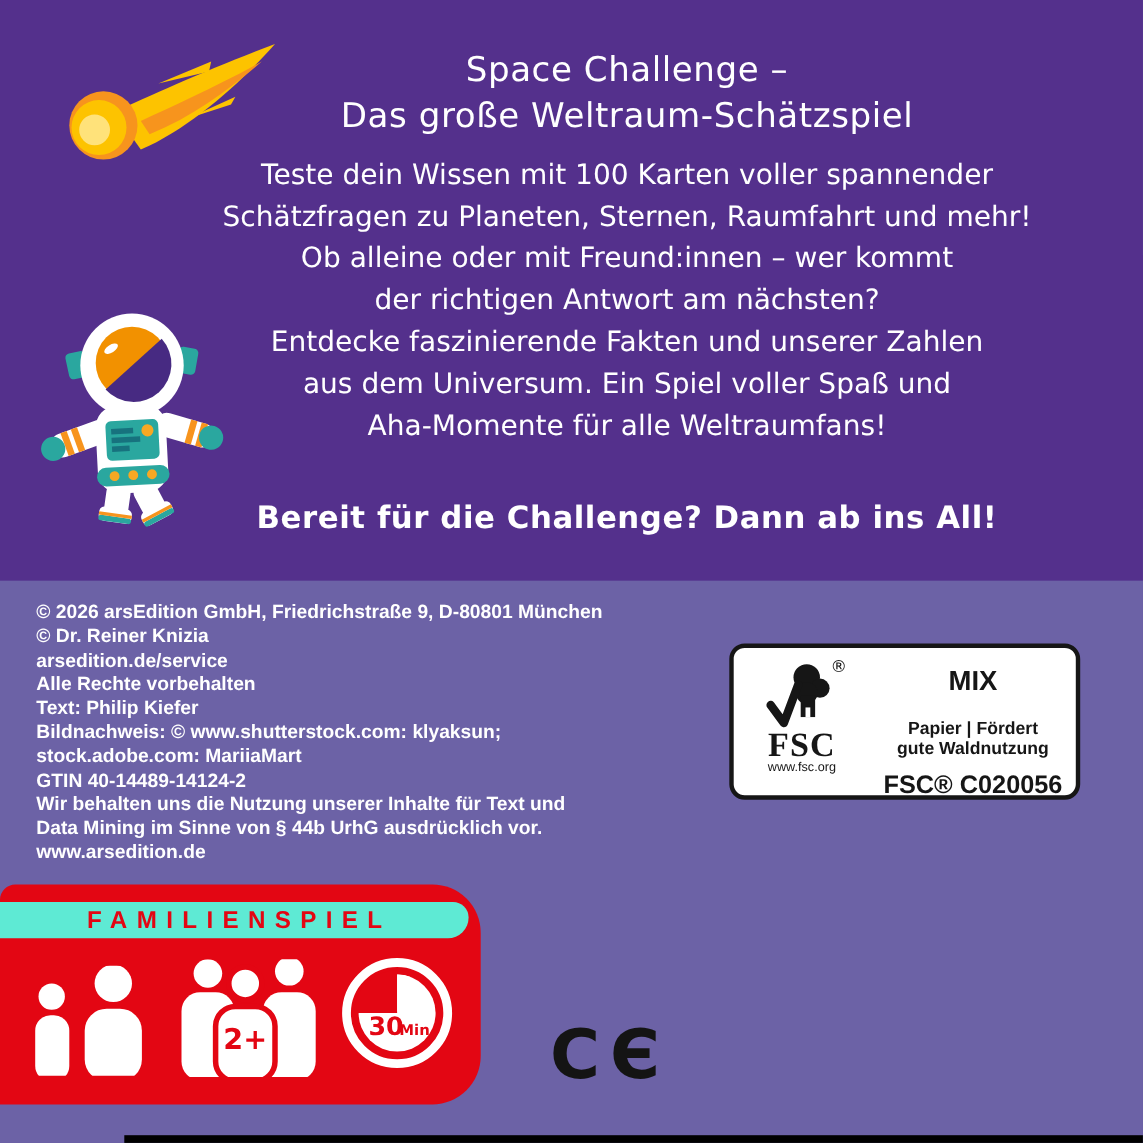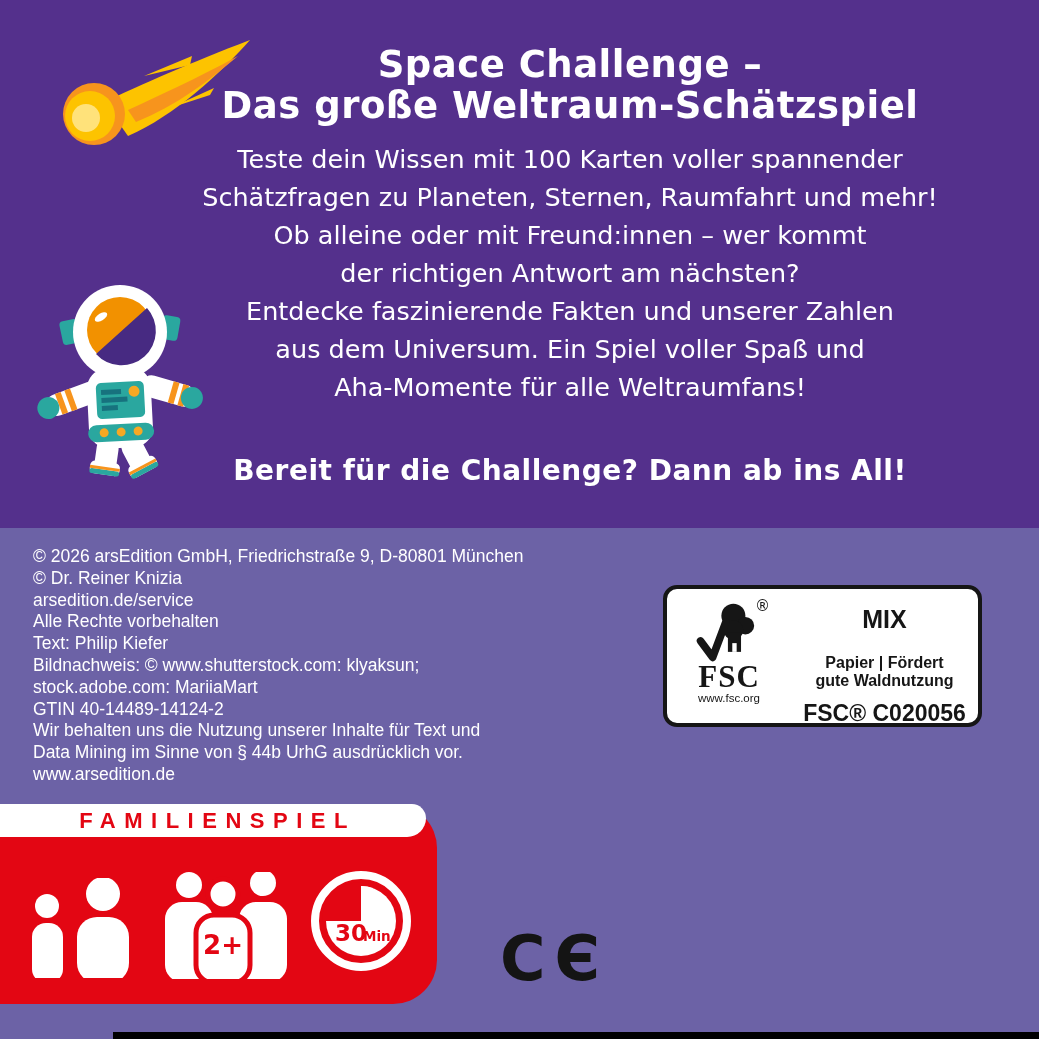--- a/index.html
+++ b/index.html
@@ -3,47 +3,47 @@
 <meta charset="utf-8">
 <style>
   html,body{margin:0;padding:0;background:#6c62a6;}
   .stage{position:relative;width:1039px;height:1039px;overflow:hidden;
          font-family:"DejaVu Sans",sans-serif;}
   
   .hero{position:absolute;left:0;top:0;width:1039px;height:528px;background:#54308c;}
   .comet{position:absolute;left:42px;top:36px;width:212px;height:112px;}
   .astro{position:absolute;left:35px;top:262px;width:170px;height:220px;}
   .hero-text{position:absolute;left:145px;top:44px;width:850px;text-align:center;color:#fff;}
-  .title-line{font-size:37px;font-weight:bold;line-height:41px;letter-spacing:.5px;}
+  .title-line{font-size:31px;font-weight:normal;line-height:41px;letter-spacing:.5px;}
   .body-copy{margin-top:14px;}
   .body-line{font-size:25.5px;line-height:38px;font-weight:400;}
   .cta{margin-top:48px;font-size:28px;font-weight:bold;letter-spacing:.5px;}
   
   .info{position:absolute;left:0;top:528px;width:1039px;height:511px;background:#6c62a6;}
   .imprint{position:absolute;left:33px;top:18px;width:600px;color:#fff;
-           font-family:"Liberation Sans",sans-serif;font-size:17.5px;line-height:21.8px;}
+           font-family:"Liberation Sans",sans-serif;font-size:17.5px;line-height:21.8px;font-weight:bold;}
   
   .fsc{position:absolute;left:663px;top:57px;width:319px;height:142px;background:#fff;
        border:4px solid #161616;border-radius:14px;box-sizing:border-box;display:flex;
        color:#161616;}
   .fsc-left{width:124px;position:relative;text-align:center;padding-top:8px;}
   .fsc-left svg{display:block;margin:0 auto;}
   .fsc-reg{position:absolute;left:88px;top:8px;font-size:15px;}
   .fsc-acronym{font-family:"Liberation Serif",serif;font-weight:bold;font-size:31px;
                line-height:28px;letter-spacing:1px;}
   .fsc-url{font-family:"Liberation Sans",sans-serif;font-size:11.5px;margin-top:1px;}
   .fsc-right{flex:1;text-align:center;font-family:"Liberation Sans",sans-serif;
              padding-top:16px;}
   .fsc-mix{font-size:25px;font-weight:bold;}
   .fsc-claim{font-size:16px;font-weight:bold;line-height:18px;margin-top:20px;}
   .fsc-license{font-size:23px;font-weight:bold;margin-top:10px;}
   
   .fam{position:absolute;left:0;top:276px;width:437px;height:200px;background:#e30613;
        border-radius:14px 44px 44px 0;}
-  .fam-banner{position:absolute;left:0;top:0;width:426px;height:33px;background:#ffffff;
+  .fam-banner{position:absolute;left:0;top:16px;width:426px;height:33px;background:#5eead4;
               border-radius:0 24px 32px 0;display:flex;align-items:center;justify-content:center;}
   .fam-banner span{color:#e30613;font-weight:bold;font-size:22px;letter-spacing:8.5px;
                    padding-left:9px;font-family:"Liberation Sans",sans-serif;}
   .icon-pair{position:absolute;left:30px;top:74px;width:104px;height:100px;}
   .icon-group{position:absolute;left:155px;top:68px;width:145px;height:107px;}
   .icon-clock{position:absolute;left:306px;top:62px;width:110px;height:110px;}
   
   .ce{position:absolute;left:500px;top:400px;font-size:62px;font-weight:700;color:#141414;
       letter-spacing:9px;line-height:62px;font-family:"DejaVu Sans",sans-serif;}
   .bottom-bar{position:absolute;left:113px;right:0;bottom:0;height:7px;background:#000;}

